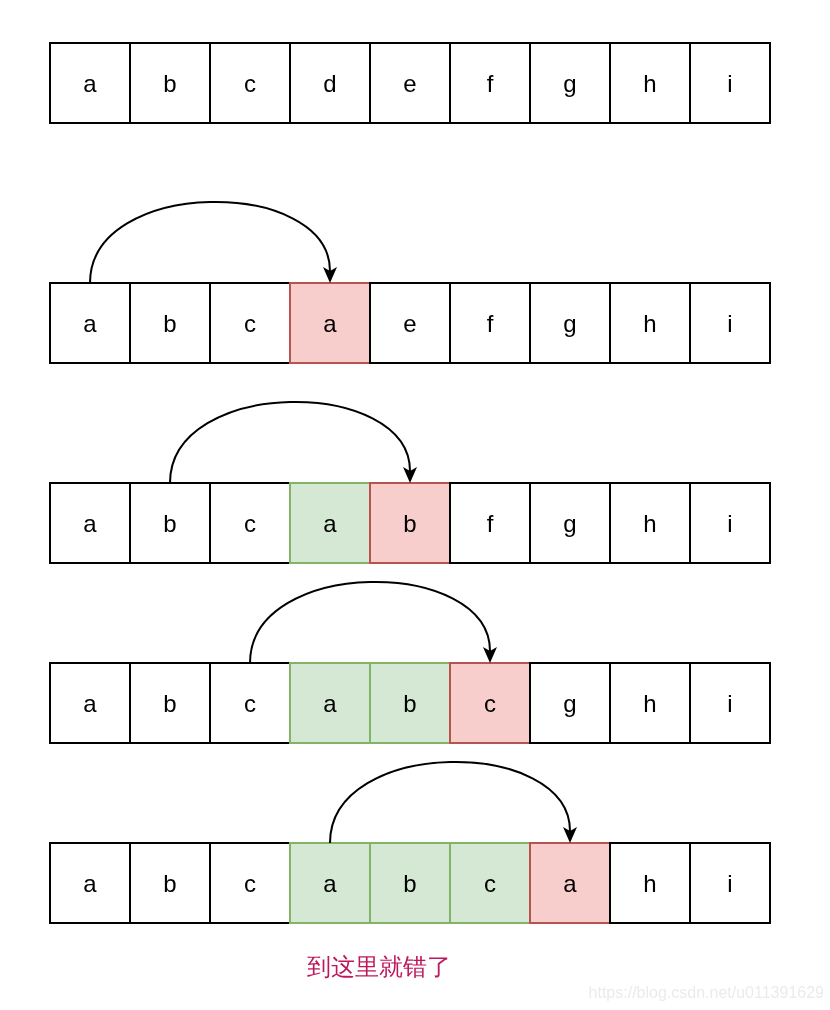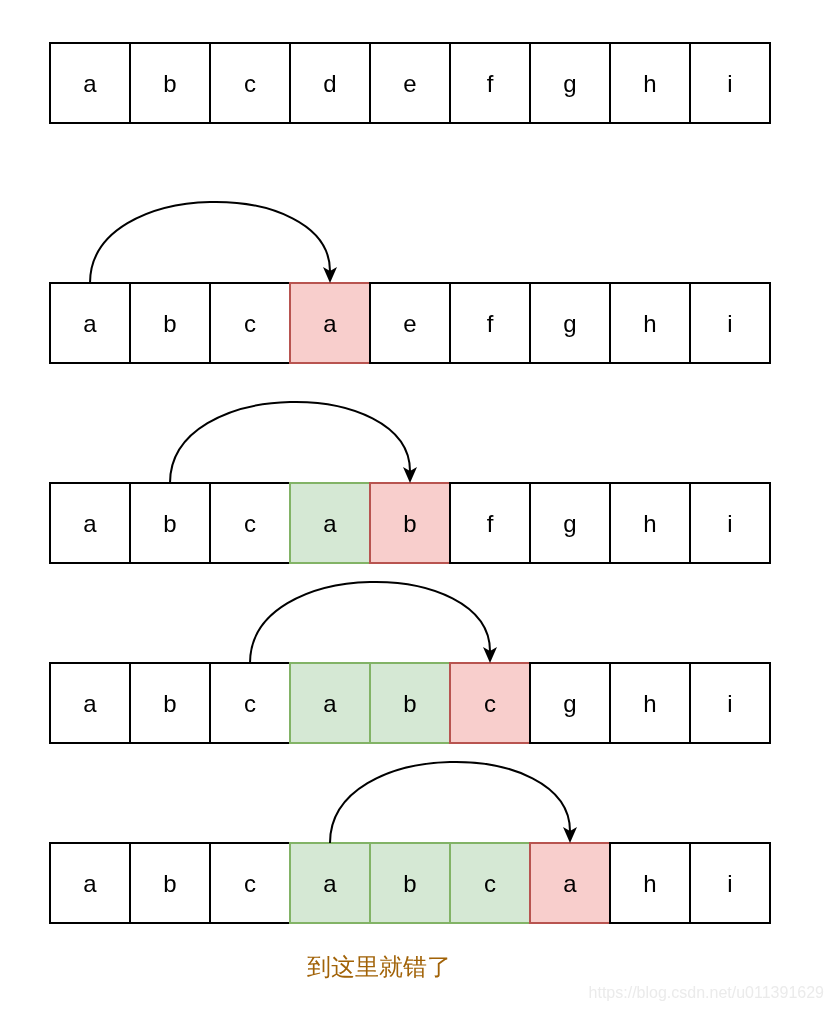--- a/index.html
+++ b/index.html
@@ -142,15 +142,15 @@
       <text x="570" y="883" dominant-baseline="central" class="cell-letter" fill="#000000">a</text>
       <rect x="610" y="843" width="80" height="80" fill="#ffffff" stroke="#000000" stroke-width="2"></rect>
       <text x="650" y="883" dominant-baseline="central" class="cell-letter" fill="#000000">h</text>
       <rect x="690" y="843" width="80" height="80" fill="#ffffff" stroke="#000000" stroke-width="2"></rect>
       <text x="730" y="883" dominant-baseline="central" class="cell-letter" fill="#000000">i</text>
       <path d="M 330 843 C 330 737, 570 737, 570 831" fill="none" stroke="#000000" stroke-width="2"></path>
       <polygon points="570,843 563,827 570,831 577,827" fill="#000000"></polygon>
     </g>
   </svg>
 
-<div class="caption" style="color: #a16207;">到这里就错了</div>
+<div class="caption" style="color: #be185d;">到这里就错了</div>
 
 <div class="watermark" style="color: rgb(235, 235, 235);">https://blog.csdn.net/u011391629</div>
 
 </body></html>

